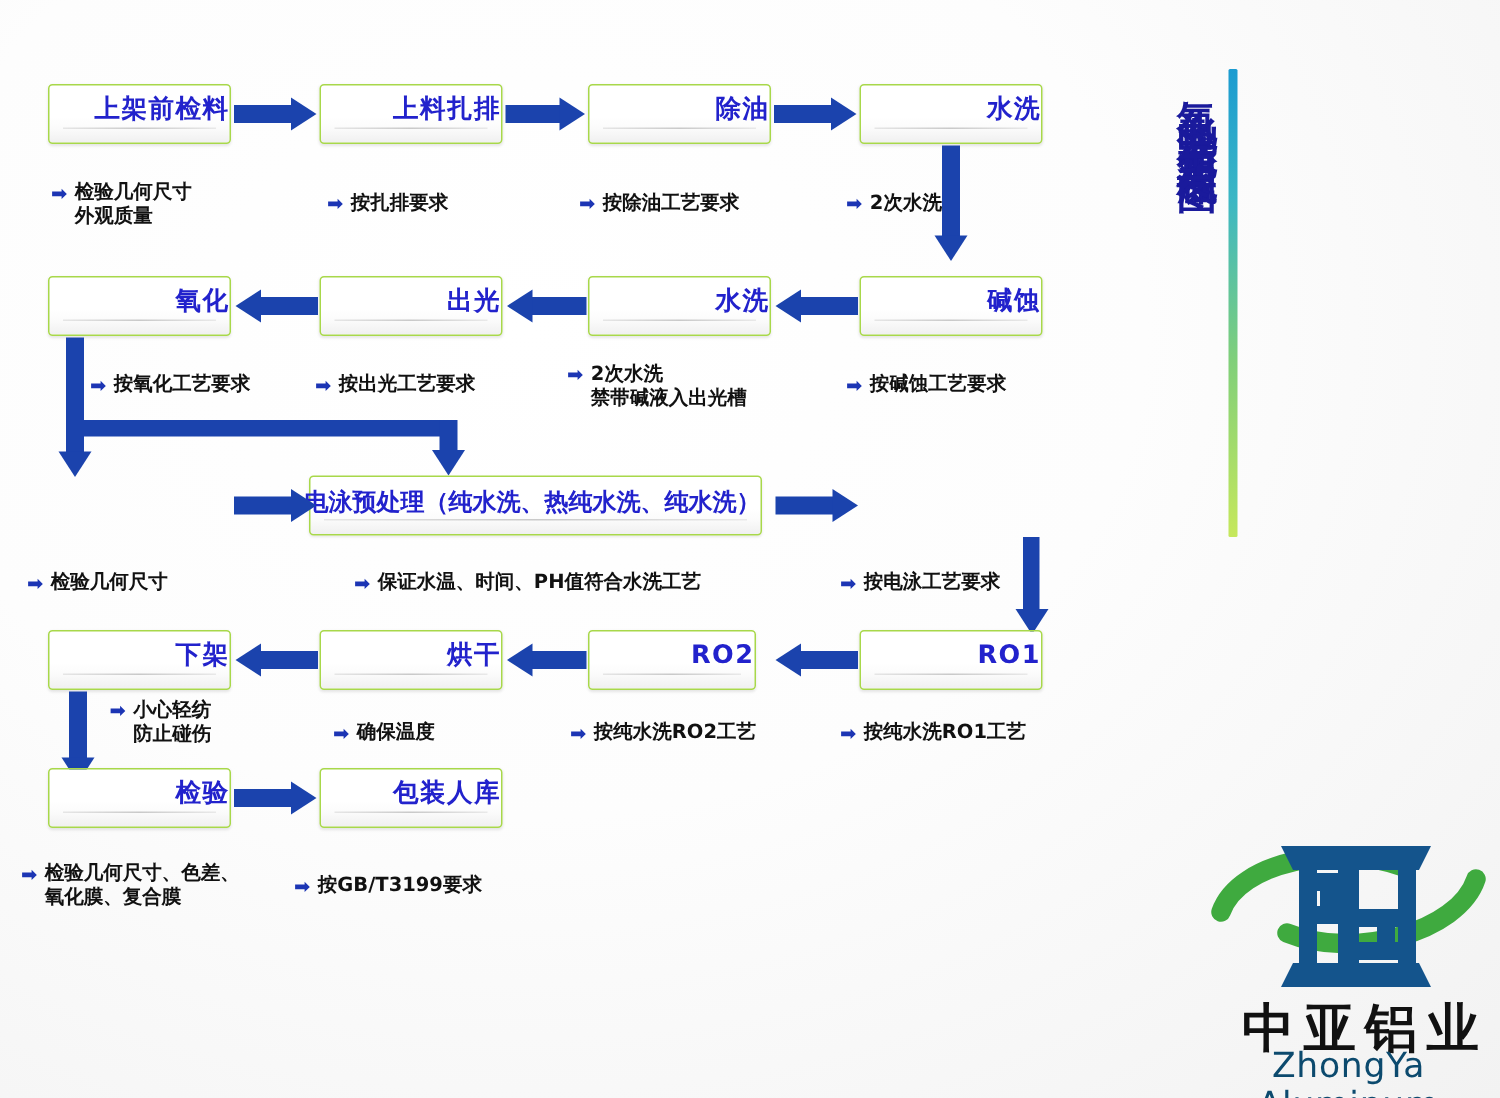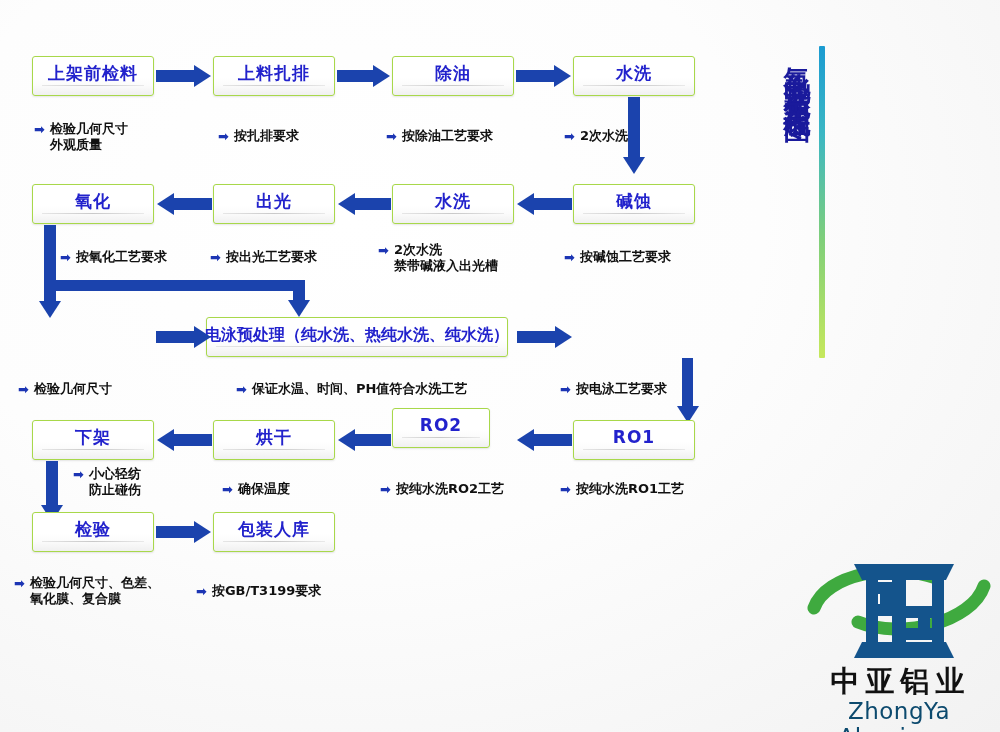--- a/index.html
+++ b/index.html
@@ -12,21 +12,21 @@
   #page{position:relative;width:1000px;height:732px;}
 
   
   .node{
     position:absolute;
     box-sizing:border-box;
     border:1px solid #a8d84a;
     border-radius:3px;
     background:linear-gradient(to bottom,#ffffff 0%,#ffffff 55%,#fbfbfb 75%,#f0f0f0 100%);
     box-shadow:0 1px 2px rgba(0,0,0,.10);
-    display:flex;align-items:center;justify-content:center;
+    display:flex;align-items:center;justify-content:flex-end;
   }
   .node .label{
     color:#2222cc;
     font-weight:bold;
     font-size:17px;
     letter-spacing:1px;
     line-height:1;
     padding-bottom:5px;
     white-space:nowrap;
   }
@@ -66,22 +66,22 @@
     font-family:"DejaVu Sans","Liberation Sans",sans-serif;
   }
   #title-bar{
     width:6px;height:312px;border-radius:1px;
     background:linear-gradient(to bottom,#1b9bd1 0%,#3bb7c4 28%,#7fcf7a 62%,#c6e85c 100%);
   }
 
   
   #logo{position:absolute;left:806px;top:556px;width:186px;height:168px;}
   #logo .cn{
-    position:absolute;left:3px;right:0;top:106px;text-align:center;
-    font-size:29px;font-weight:bold;color:#111;letter-spacing:6px;
+    position:absolute;left:3px;right:0;top:106px;text-align:right;
+    font-size:35px;font-weight:bold;color:#111;letter-spacing:6px;
   }
   #logo .en{
     position:absolute;left:0;right:0;top:142px;text-align:center;
     font-size:23px;color:#0c4a6e;letter-spacing:.5px;
   }
 </style>
 </head>
 <body>
 
 <div id="page">
@@ -213,21 +213,21 @@
   </div>
 
   <div class="node" style="left:32px;top:420px;width:122px;height:40px;">
     <span class="label">下架</span>
     <span class="rule"></span>
   </div>
   <div class="node" style="left:213px;top:420px;width:122px;height:40px;">
     <span class="label">烘干</span>
     <span class="rule"></span>
   </div>
-  <div class="node" style="left:392px;top:408px;width:98px;height:40px;">
+  <div class="node" style="left:392px;top:420px;width:112px;height:40px;">
     <span class="label">RO2</span>
     <span class="rule"></span>
   </div>
   <div class="node" style="left:573px;top:420px;width:122px;height:40px;">
     <span class="label">RO1</span>
     <span class="rule"></span>
   </div>
 
   <div class="bar" style="left:533px;top:434px;width:39px;height:12px;"></div>
   <div class="tri left" style="left:517px;top:429px;"></div>

